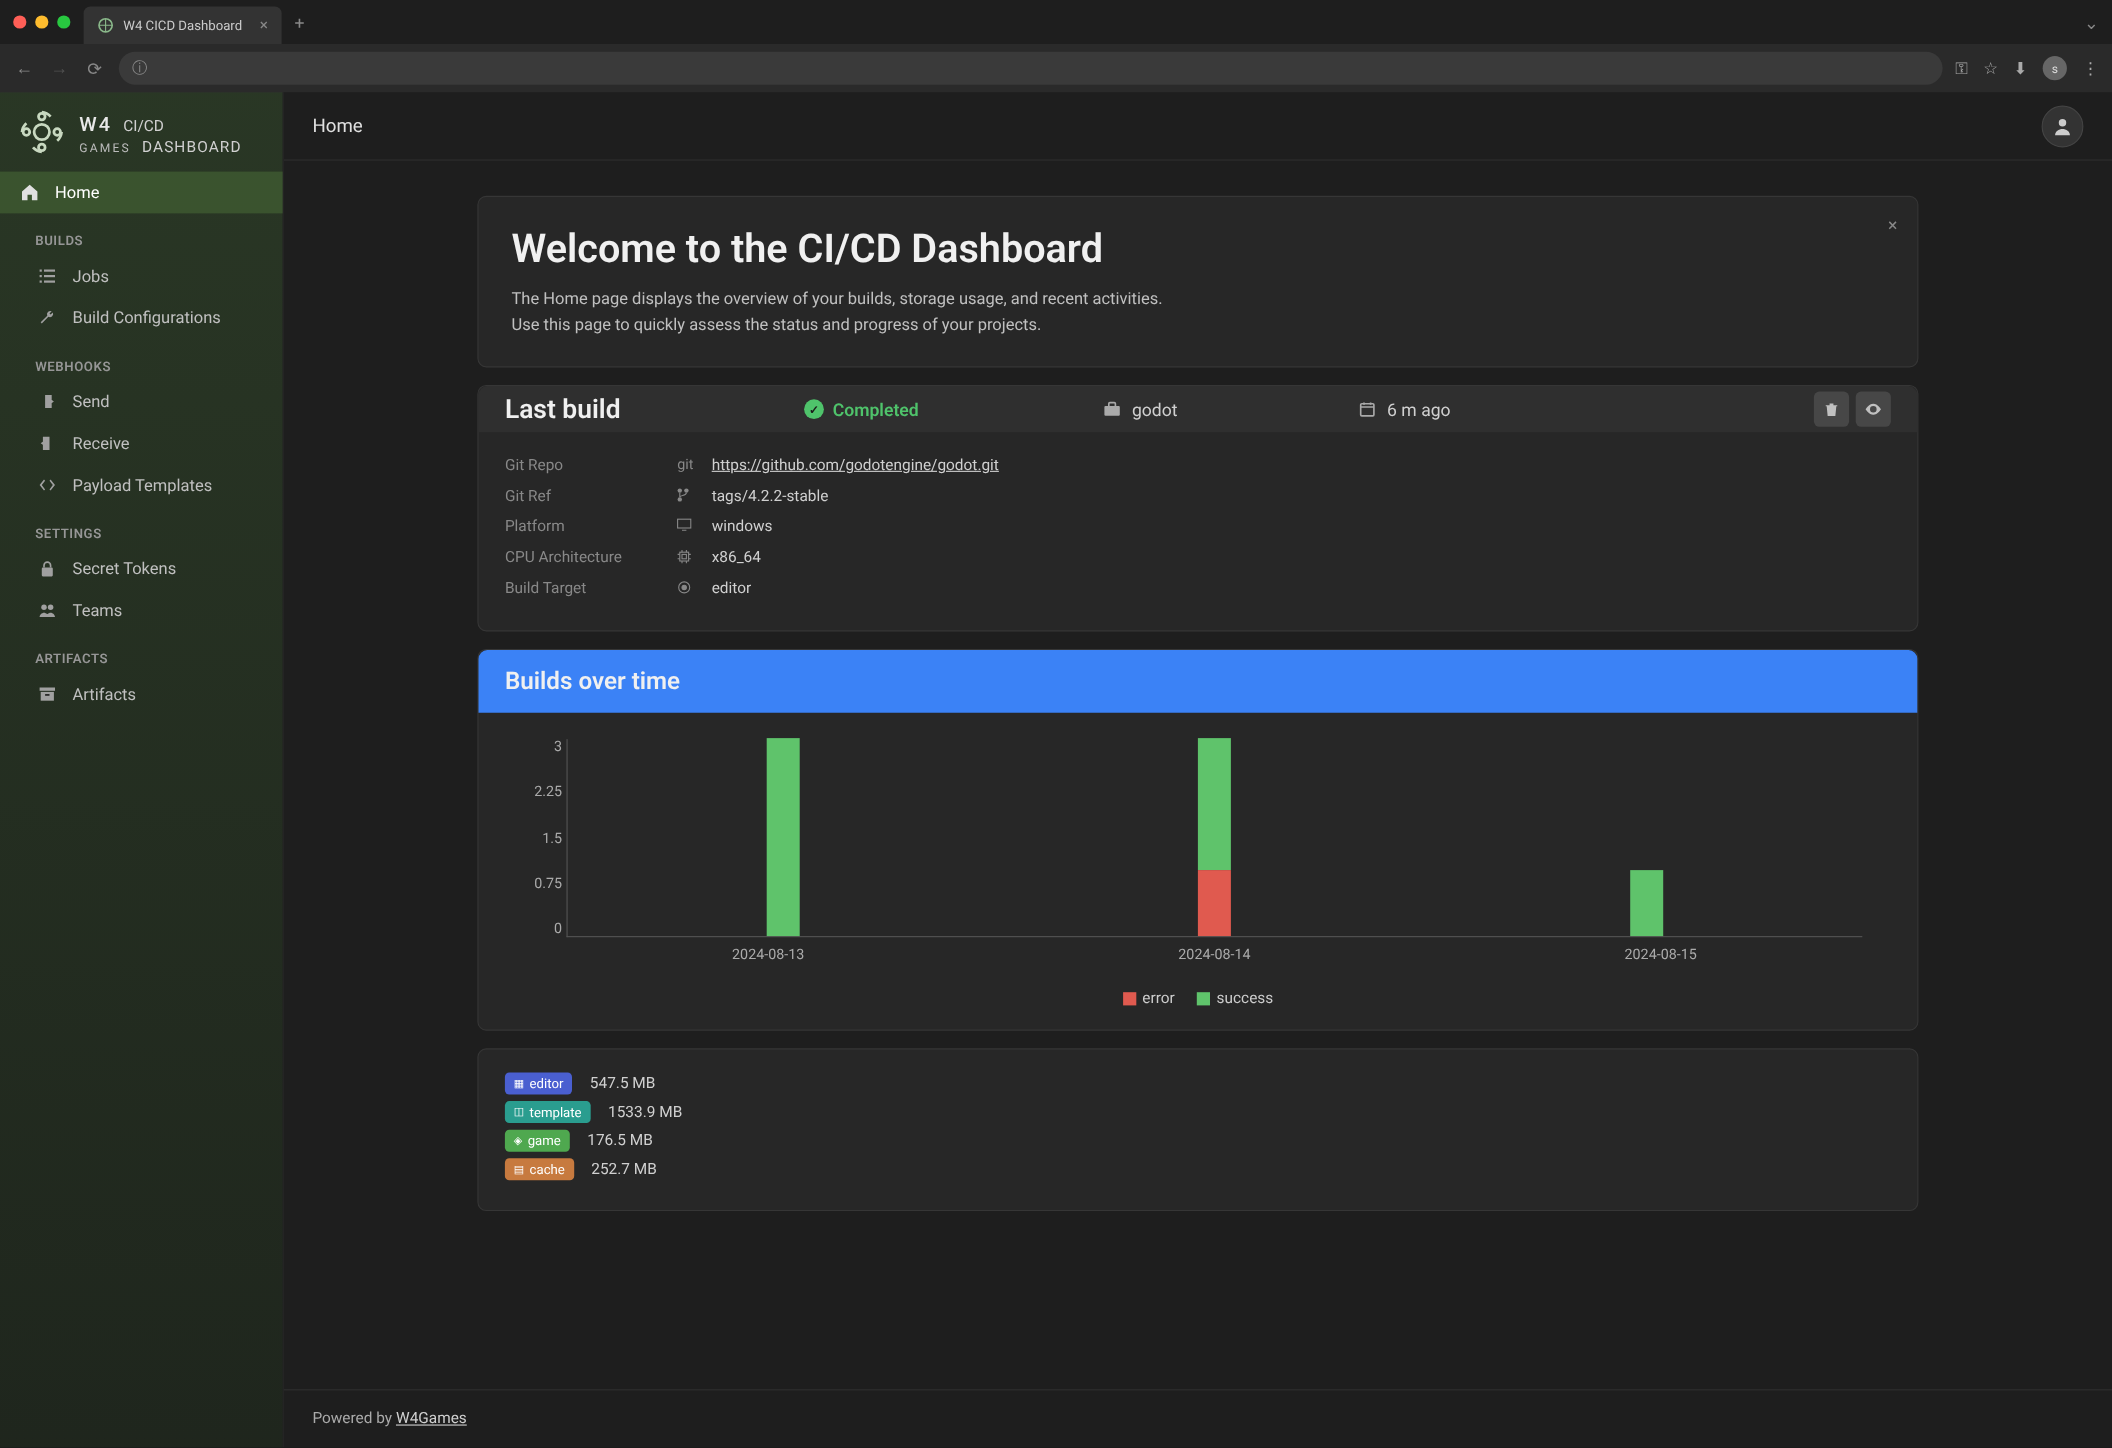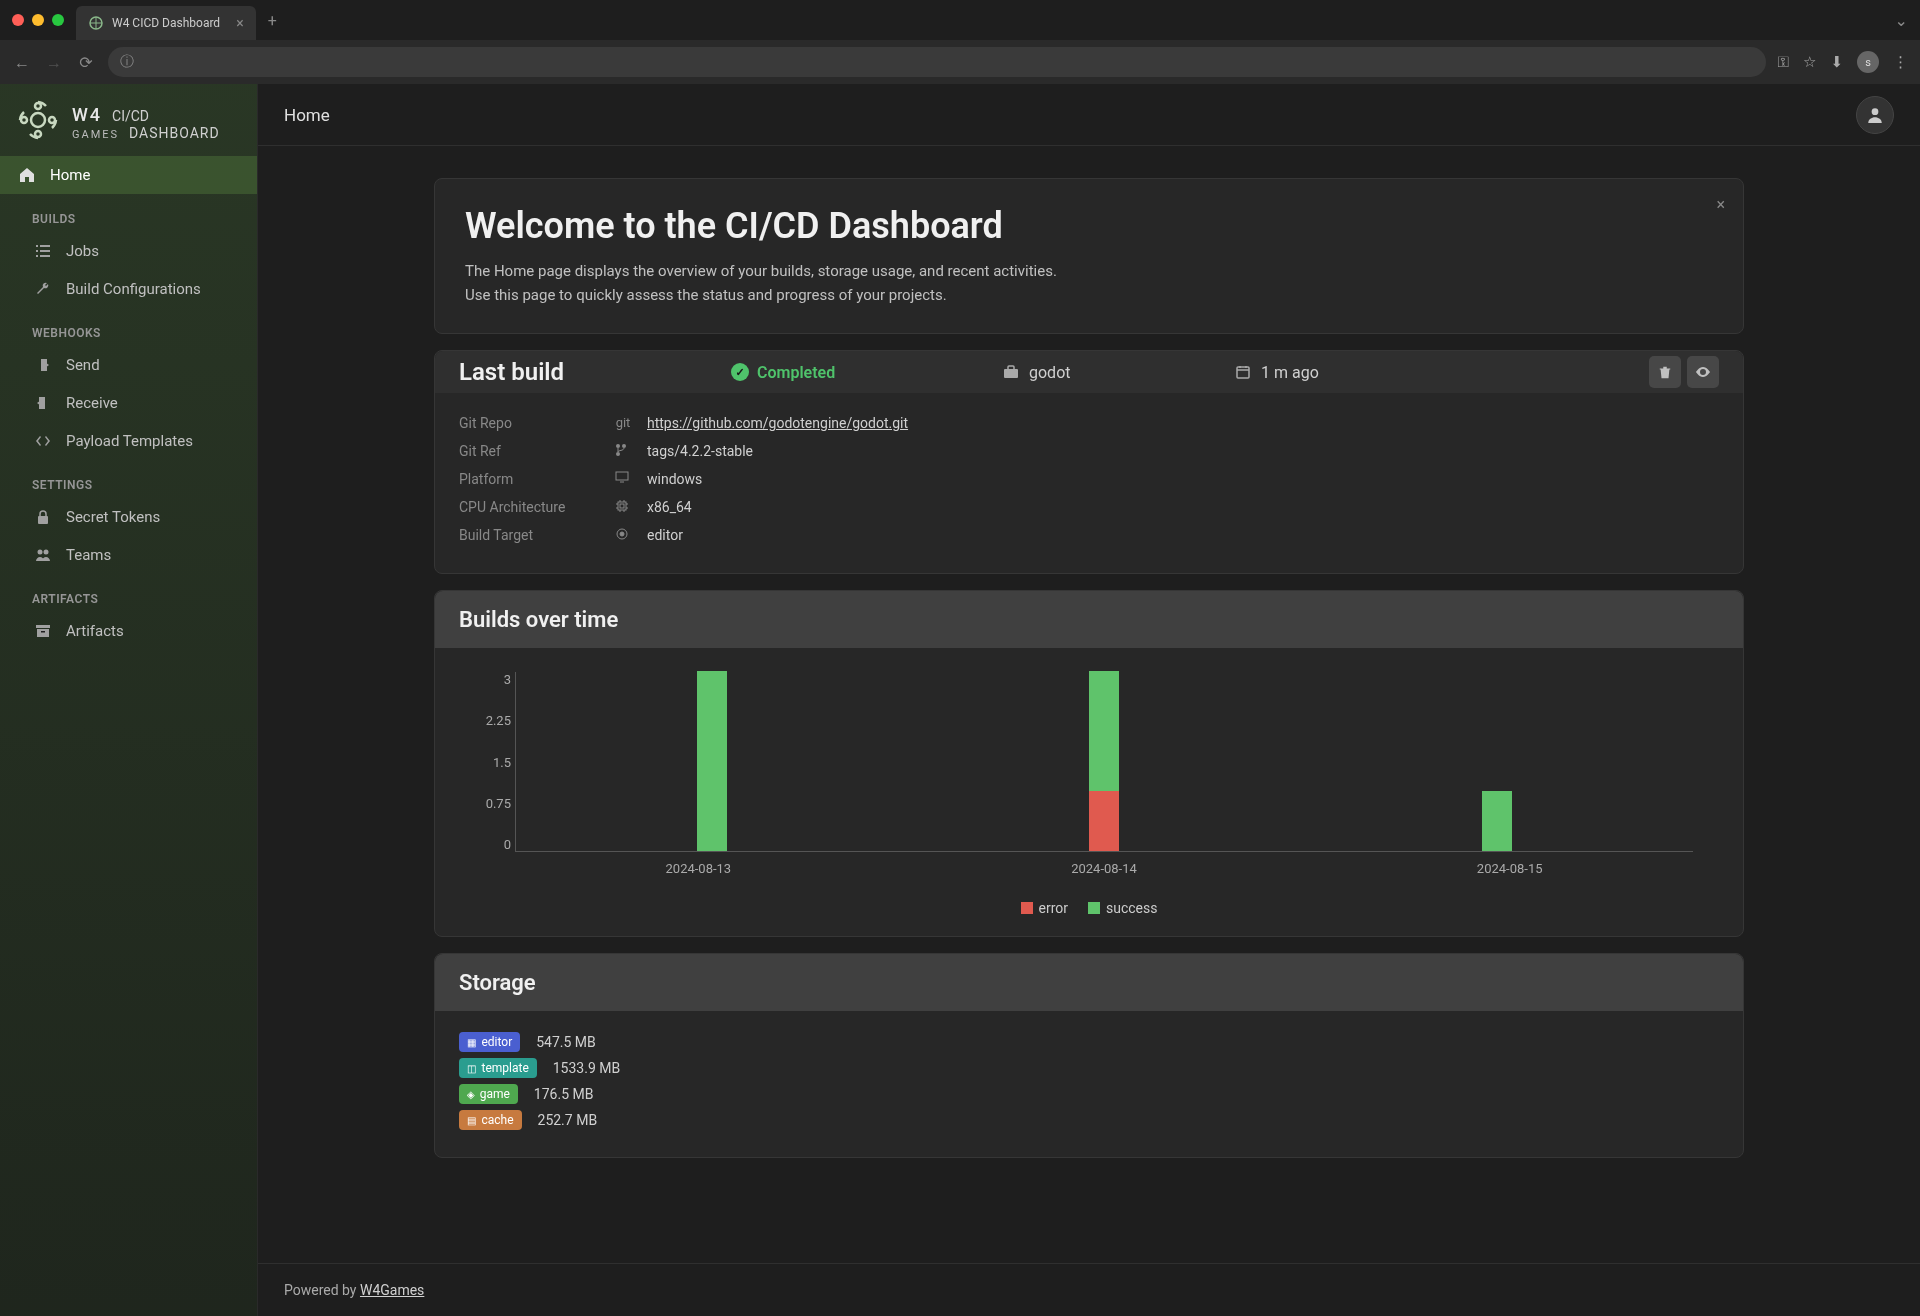--- a/index.html
+++ b/index.html
@@ -67,21 +67,21 @@
 .lb-actions { display: flex; gap: 6px; }
 .lb-btn { width: 32px; height: 32px; background: #474747; border-radius: 5px; display: flex; align-items: center; justify-content: center; cursor: pointer; color: #c0c0c0; }
 
 .lastbuild-body { padding: 16px 24px 24px; }
 .detail-row { display: flex; align-items: flex-start; padding: 6px 0; gap: 16px; }
 .detail-label { width: 140px; font-size: 14px; color: #888; }
 .detail-icon { width: 16px; color: #888; text-align: center; font-size: 13px; }
 .detail-value { font-size: 14px; color: #d0d0d0; }
 .detail-value a { color: #d0d0d0; text-decoration: underline; }
 
-.section-header { padding: 16px 24px; background: #404040; border-radius: 8px 8px 0 0; font-size: 22px; font-weight: 600; color: #f0f0f0; }
+.section-header { padding: 16px 24px; background: #3b82f6; border-radius: 8px 8px 0 0; font-size: 22px; font-weight: 600; color: #f0f0f0; }
 .chart-body { padding: 24px 30px 20px; }
 .chart-area { position: relative; height: 200px; margin-left: 50px; margin-right: 20px; }
 .chart-yaxis { position: absolute; left: -50px; top: 0; bottom: 20px; width: 46px; display: flex; flex-direction: column; justify-content: space-between; align-items: flex-end; font-size: 13px; color: #aaa; }
 .chart-plot { position: absolute; left: 0; right: 0; top: 0; bottom: 20px; border-left: 1px solid #555; border-bottom: 1px solid #555; }
 .chart-bars { position: absolute; inset: 0; display: flex; }
 .bar-group { flex: 1; display: flex; justify-content: center; align-items: flex-end; position: relative; }
 .bar-stack { width: 30px; display: flex; flex-direction: column-reverse; }
 .bar-seg { width: 100%; }
 .bar-seg.success { background: #5fc36b; }
 .bar-seg.error { background: #e05a4f; }
@@ -303,21 +303,21 @@
                   <rect x="1" y="5" width="14" height="9" rx="1"></rect>
                   <path d="M5 5V3a1 1 0 0 1 1-1h4a1 1 0 0 1 1 1v2" fill="none" stroke="#aaa" stroke-width="1.5"></path>
                 </svg>
               <span>godot</span>
             </div>
             <div class="lb-time">
               <svg width="16" height="16" viewBox="0 0 16 16" fill="none" stroke="#aaa" stroke-width="1.5">
                   <rect x="2" y="3" width="12" height="11" rx="1"></rect>
                   <path d="M2 6h12M5 2v2M11 2v2"></path>
                 </svg>
-              <span>1 m ago</span>
+              <span>6 m ago</span>
             </div>
             <div class="lb-actions">
               <div class="lb-btn">
                 <svg width="14" height="14" viewBox="0 0 16 16" fill="currentColor">
                     <path d="M3 5h10l-1 10H4zM6 2h4v2H6zM2 4h12v1H2z"></path>
                   </svg>
               </div>
               <div class="lb-btn">
                 <svg width="16" height="16" viewBox="0 0 16 16" fill="currentColor">
                     <path d="M8 3C4 3 1 8 1 8s3 5 7 5 7-5 7-5-3-5-7-5zm0 8a3 3 0 1 1 0-6 3 3 0 0 1 0 6z"></path>
@@ -422,21 +422,20 @@
               </div>
               <div class="legend-item">
                 <span class="legend-swatch" style="background:#5fc36b"></span>
                 <span>success</span>
               </div>
             </div>
           </div>
         </div>
 
         <div class="card">
-          <div class="section-header">Storage</div>
           <div class="storage-body" id="storage-body">
               <div class="storage-row">
                 <span class="tag editor">
                   <span class="tag-icon">▦</span>
                   <span>editor</span>
                 </span>
                 <span>547.5 MB</span>
               </div>
               <div class="storage-row">
                 <span class="tag template">

